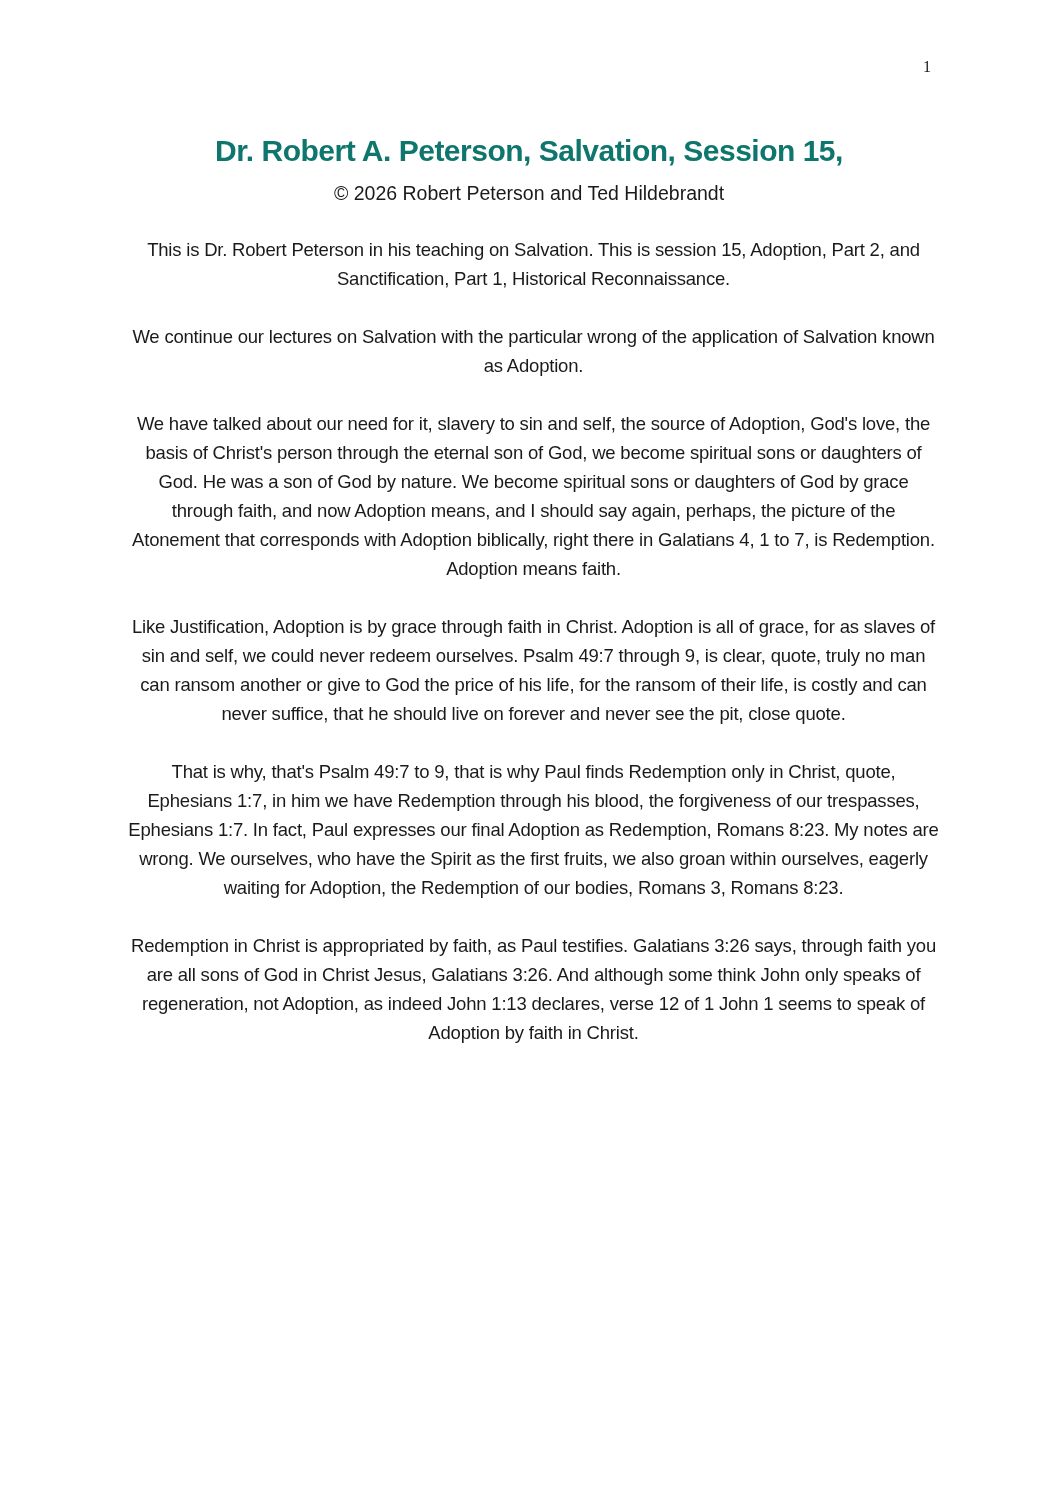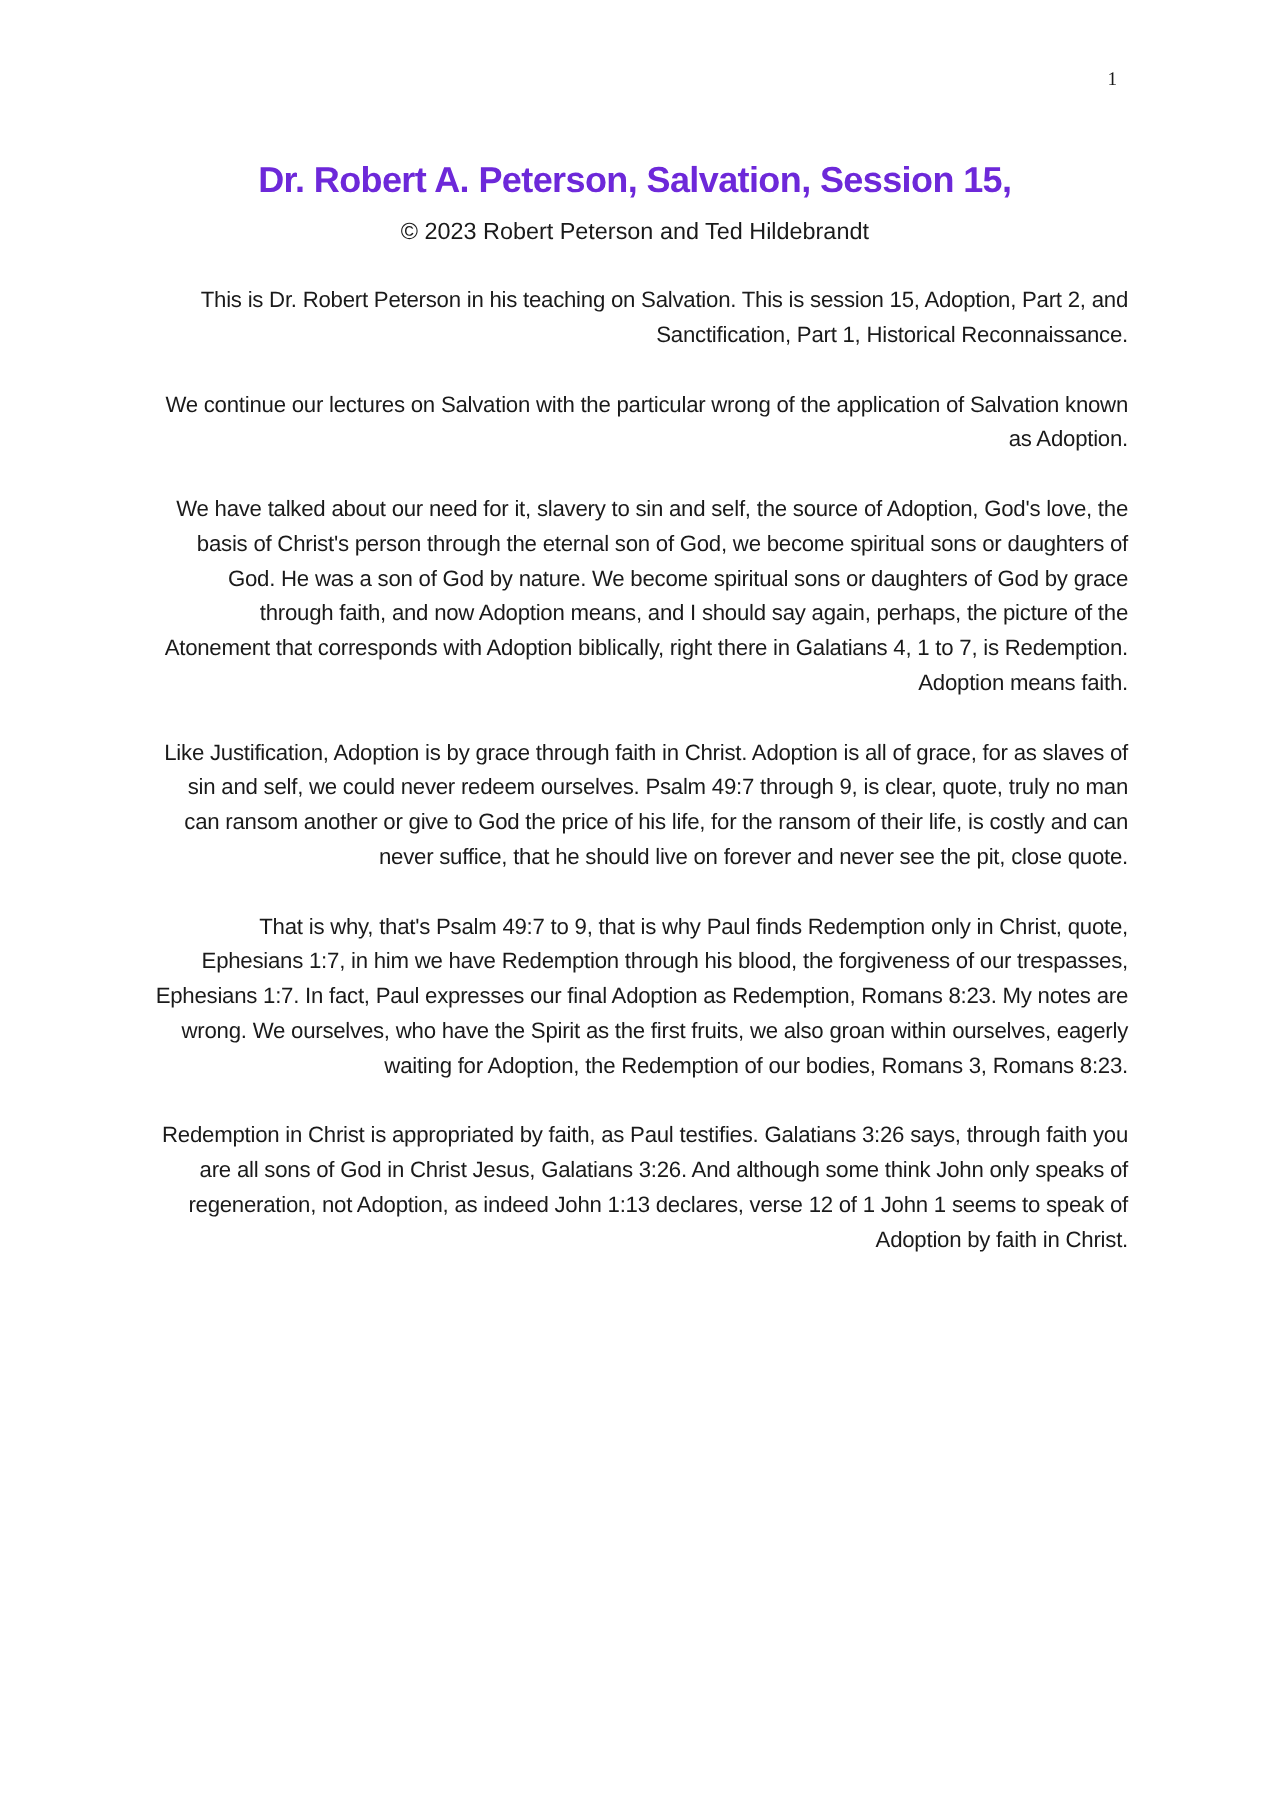--- a/index.html
+++ b/index.html
@@ -24,54 +24,54 @@
     font-size: 16px;
     color: #1a1a1a;
   }
   .doc-title {
     margin: 128px 110px 0 110px;
     text-align: center;
     font-weight: bold;
     font-size: 30px;
     line-height: 46px;
     letter-spacing: -0.5px;
-    color: #6d28d9;
+    color: #0f766e;
   }
   .doc-title .title-line {
     display: block;
   }
   .copyright {
     margin-top: 8px;
     text-align: center;
     font-size: 19.5px;
     color: #1a1a1a;
   }
   .content {
     margin: 30px 118px 0 127px;
     font-size: 18.5px;
     line-height: 29px;
     letter-spacing: -0.2px;
-    text-align: right;
+    text-align: center;
   }
   .content p {
     margin: 0 0 29px 0;
   }
 </style>
 </head>
 <body>
 
 <div class="page">
 
   <div class="page-number">1</div>
 
   <h1 class="doc-title">
     <span class="title-line">Dr. Robert A. Peterson, Salvation, Session 15,</span>
   </h1>
 
-  <div class="copyright">© 2023 Robert Peterson and Ted Hildebrandt</div>
+  <div class="copyright">© 2026 Robert Peterson and Ted Hildebrandt</div>
 
   <div class="content">
     <p>This is Dr. Robert Peterson in his teaching on Salvation. This is session 15, Adoption, Part 2, and Sanctification, Part 1, Historical Reconnaissance.</p>
     <p>We continue our lectures on Salvation with the particular wrong of the application of Salvation known as Adoption.</p>
     <p>We have talked about our need for it, slavery to sin and self, the source of Adoption, God's love, the basis of Christ's person through the eternal son of God, we become spiritual sons or daughters of God. He was a son of God by nature. We become spiritual sons or daughters of God by grace through faith, and now Adoption means, and I should say again, perhaps, the picture of the Atonement that corresponds with Adoption biblically, right there in Galatians 4, 1 to 7, is Redemption. Adoption means faith.</p>
     <p>Like Justification, Adoption is by grace through faith in Christ. Adoption is all of grace, for as slaves of sin and self, we could never redeem ourselves. Psalm 49:7 through 9, is clear, quote, truly no man can ransom another or give to God the price of his life, for the ransom of their life, is costly and can never suffice, that he should live on forever and never see the pit, close quote.</p>
     <p>That is why, that's Psalm 49:7 to 9, that is why Paul finds Redemption only in Christ, quote, Ephesians 1:7, in him we have Redemption through his blood, the forgiveness of our trespasses, Ephesians 1:7. In fact, Paul expresses our final Adoption as Redemption, Romans 8:23. My notes are wrong. We ourselves, who have the Spirit as the first fruits, we also groan within ourselves, eagerly waiting for Adoption, the Redemption of our bodies, Romans 3, Romans 8:23.</p>
     <p>Redemption in Christ is appropriated by faith, as Paul testifies. Galatians 3:26 says, through faith you are all sons of God in Christ Jesus, Galatians 3:26. And although some think John only speaks of regeneration, not Adoption, as indeed John 1:13 declares, verse 12 of 1 John 1 seems to speak of Adoption by faith in Christ.</p>
   </div>
 

